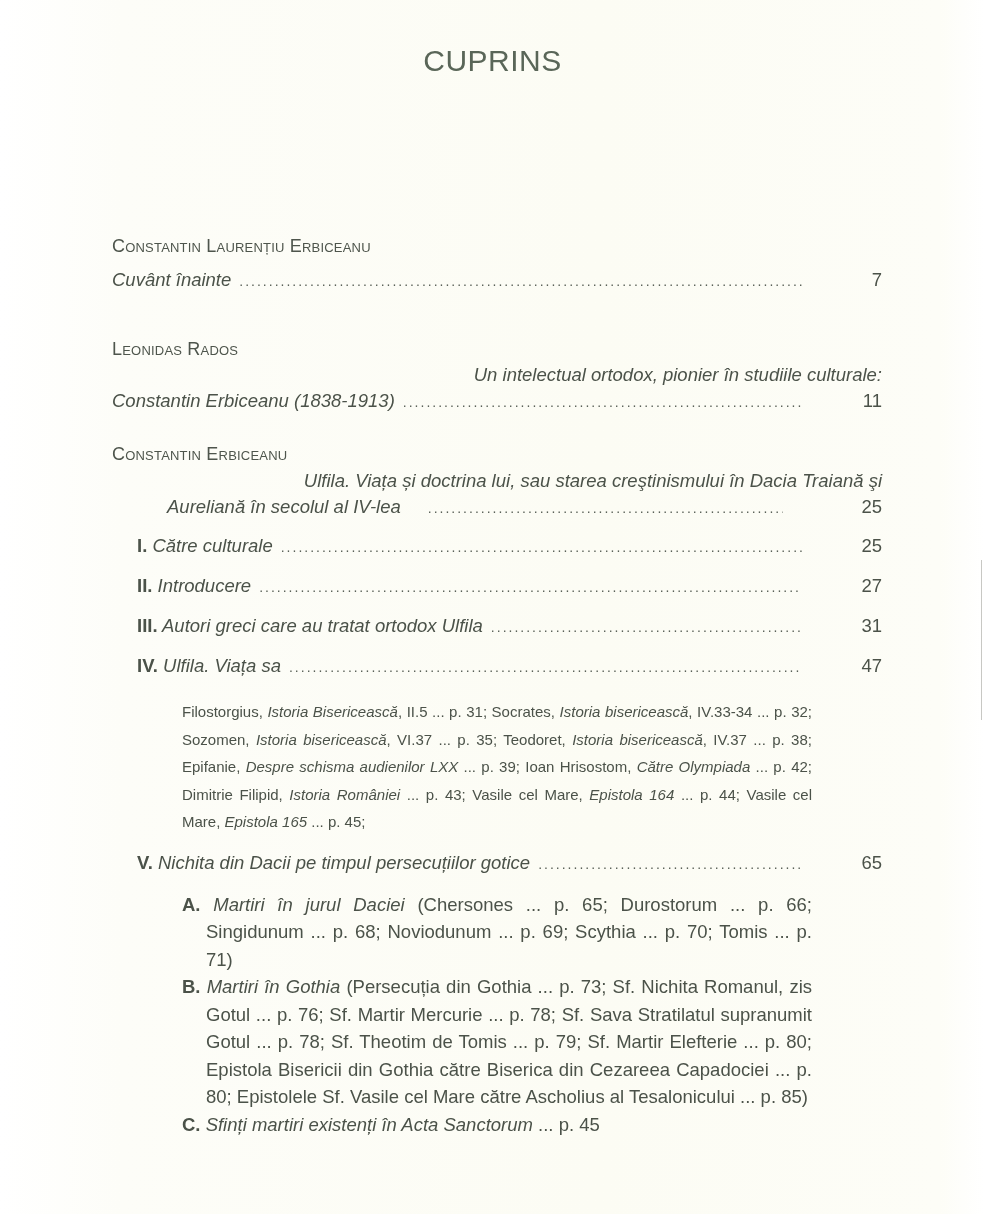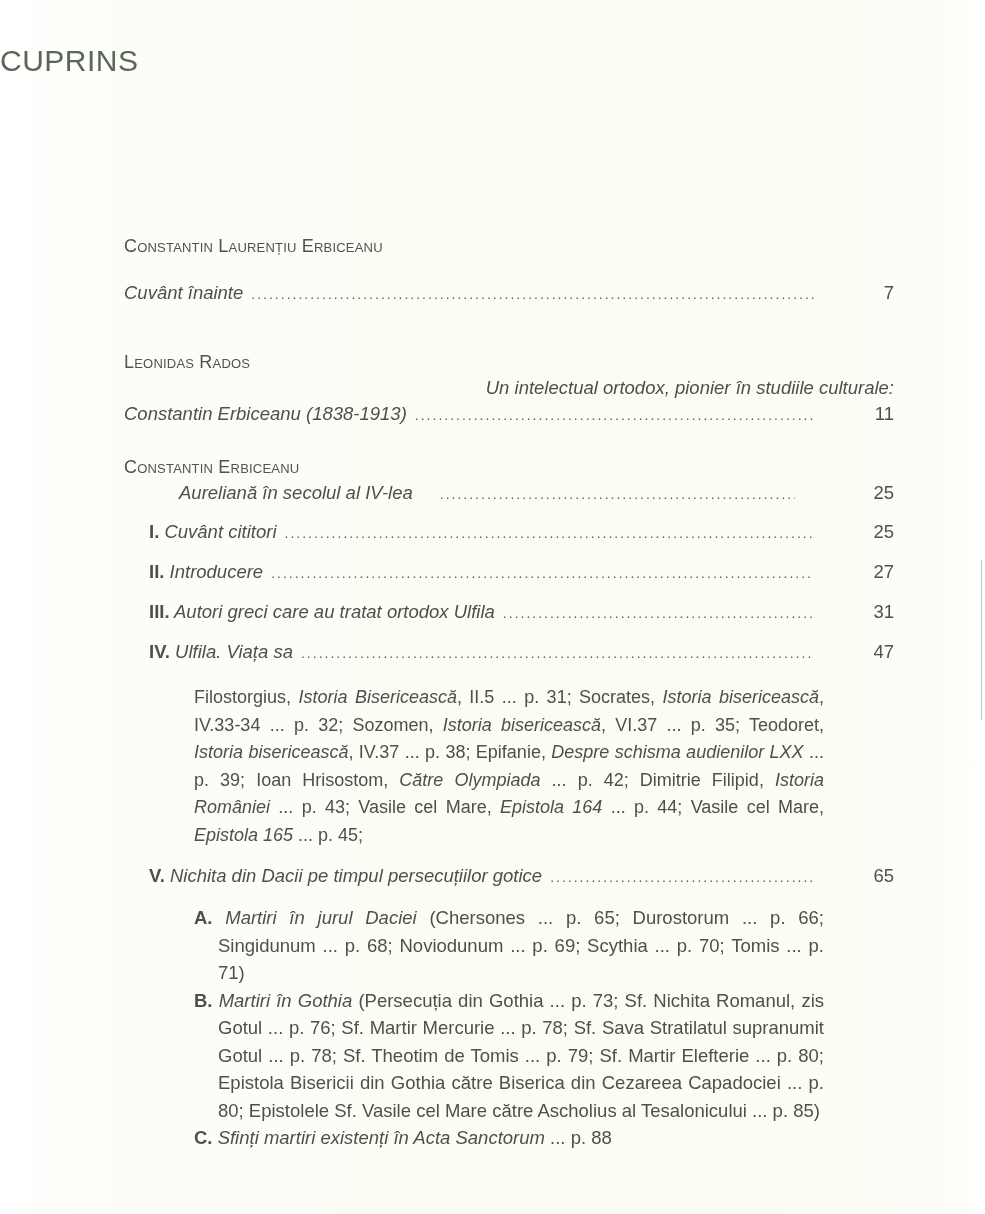--- a/index.html
+++ b/index.html
@@ -29,28 +29,28 @@
       top: 560px;
       width: 1px;
       height: 160px;
       background: #c8c8c4;
     }
     .title {
       position: absolute;
       left: 0;
       width: 985px;
       top: 44px;
-      text-align: left;
+      text-align: center;
       font-size: 30px;
       letter-spacing: 0.5px;
       color: #5a6658;
     }
     .toc {
       position: absolute;
-      left: 124px;
+      left: 112px;
       top: 233px;
       width: 770px;
       font-size: 18.5px;
       line-height: 26px;
     }
     .author {
       font-variant: small-caps;
       font-size: 18px;
       letter-spacing: 0.2px;
       color: #4e554c;
@@ -98,21 +98,21 @@
     .hang {
       padding-left: 55px;
       gap: 19px;
     }
     .section-row {
       padding-left: 25px;
     }
     .desc-block {
       margin-left: 70px;
       margin-right: 70px;
-      font-size: 18px;
+      font-size: 15px;
       line-height: 27.5px;
       text-align: justify;
       color: #4b5249;
     }
     .desc-block i { font-style: italic; }
     .sub-block {
       margin-left: 70px;
       margin-right: 70px;
       padding-left: 24px;
       text-indent: -24px;
@@ -131,21 +131,21 @@
 
 <div class="paper"></div>
 <div class="edge-line"></div>
 
 <h1 class="title" style="margin:0;font-weight:normal;">CUPRINS</h1>
 
 <div class="toc">
 
   <div class="entry">
     <div class="author">Constantin Laurențiu Erbiceanu</div>
-    <div class="row" style="margin-top:21px;">
+    <div class="row" style="margin-top:8px;">
       <span class="label">Cuvânt înainte</span>
       <span class="dots"></span>
       <span class="page">7</span>
     </div>
   </div>
 
   <div class="gap-xl" style="height:42px;"></div>
 
   <div class="entry">
     <div class="author">Leonidas Rados</div>
@@ -157,30 +157,31 @@
     </div>
   </div>
 
   <div style="height:13px;"></div>
 
 
   <div style="height:13px;"></div>
 
   <div class="entry">
     <div class="author">Constantin Erbiceanu</div>
+    <div class="plain-line" style="margin-top:1px;">Ulfila. Viața și doctrina lui, sau starea creştinismului în Dacia Traiană şi</div>
     <div class="row hang">
       <span class="label">Aureliană în secolul al IV-lea</span>
       <span class="dots"></span>
       <span class="page">25</span>
     </div>
   </div>
 
   <div style="height:12px;"></div>
   <div class="row section-row">
-    <span class="label"><span class="num">I.</span> <span>Cuvânt cititori</span></span>
+    <span class="label"><span class="num">I.</span> <span>Către culturale</span></span>
     <span class="dots"></span>
     <span class="page">25</span>
   </div>
   <div style="height:13px;"></div>
   <div class="row section-row">
     <span class="label"><span class="num">II.</span> <span>Introducere</span></span>
     <span class="dots"></span>
     <span class="page">27</span>
   </div>
   <div style="height:13px;"></div>
@@ -210,16 +211,16 @@
   <div class="sub-block">
     <span class="letter">A.</span>
     <span class="it">Martiri în jurul Daciei</span><span> (Chersones ... p. 65; Durostorum ... p. 66; Singidunum ... p. 68; Noviodunum ... p. 69; Scythia ... p. 70; Tomis ... p. 71)</span>
   </div>
   <div class="sub-block">
     <span class="letter">B.</span>
     <span class="it">Martiri în Gothia</span><span> (Persecuția din Gothia ... p. 73; Sf. Nichita Romanul, zis Gotul ... p. 76; Sf. Martir Mercurie ... p. 78; Sf. Sava Stratilatul supranumit Gotul ... p. 78; Sf. Theotim de Tomis ... p. 79; Sf. Martir Elefterie ... p. 80; Epistola Bisericii din Gothia către Biserica din Cezareea Capadociei ... p. 80; Epistolele Sf. Vasile cel Mare către Ascholius al Tesalonicului ... p. 85)</span>
   </div>
   <div class="sub-block">
     <span class="letter">C.</span>
-    <span class="it">Sfinți martiri existenți în Acta Sanctorum</span><span> ... p. 88</span>
+    <span class="it">Sfinți martiri existenți în Acta Sanctorum</span><span> ... p. 45</span>
   </div>
 
 </div>
 
 </body></html>

